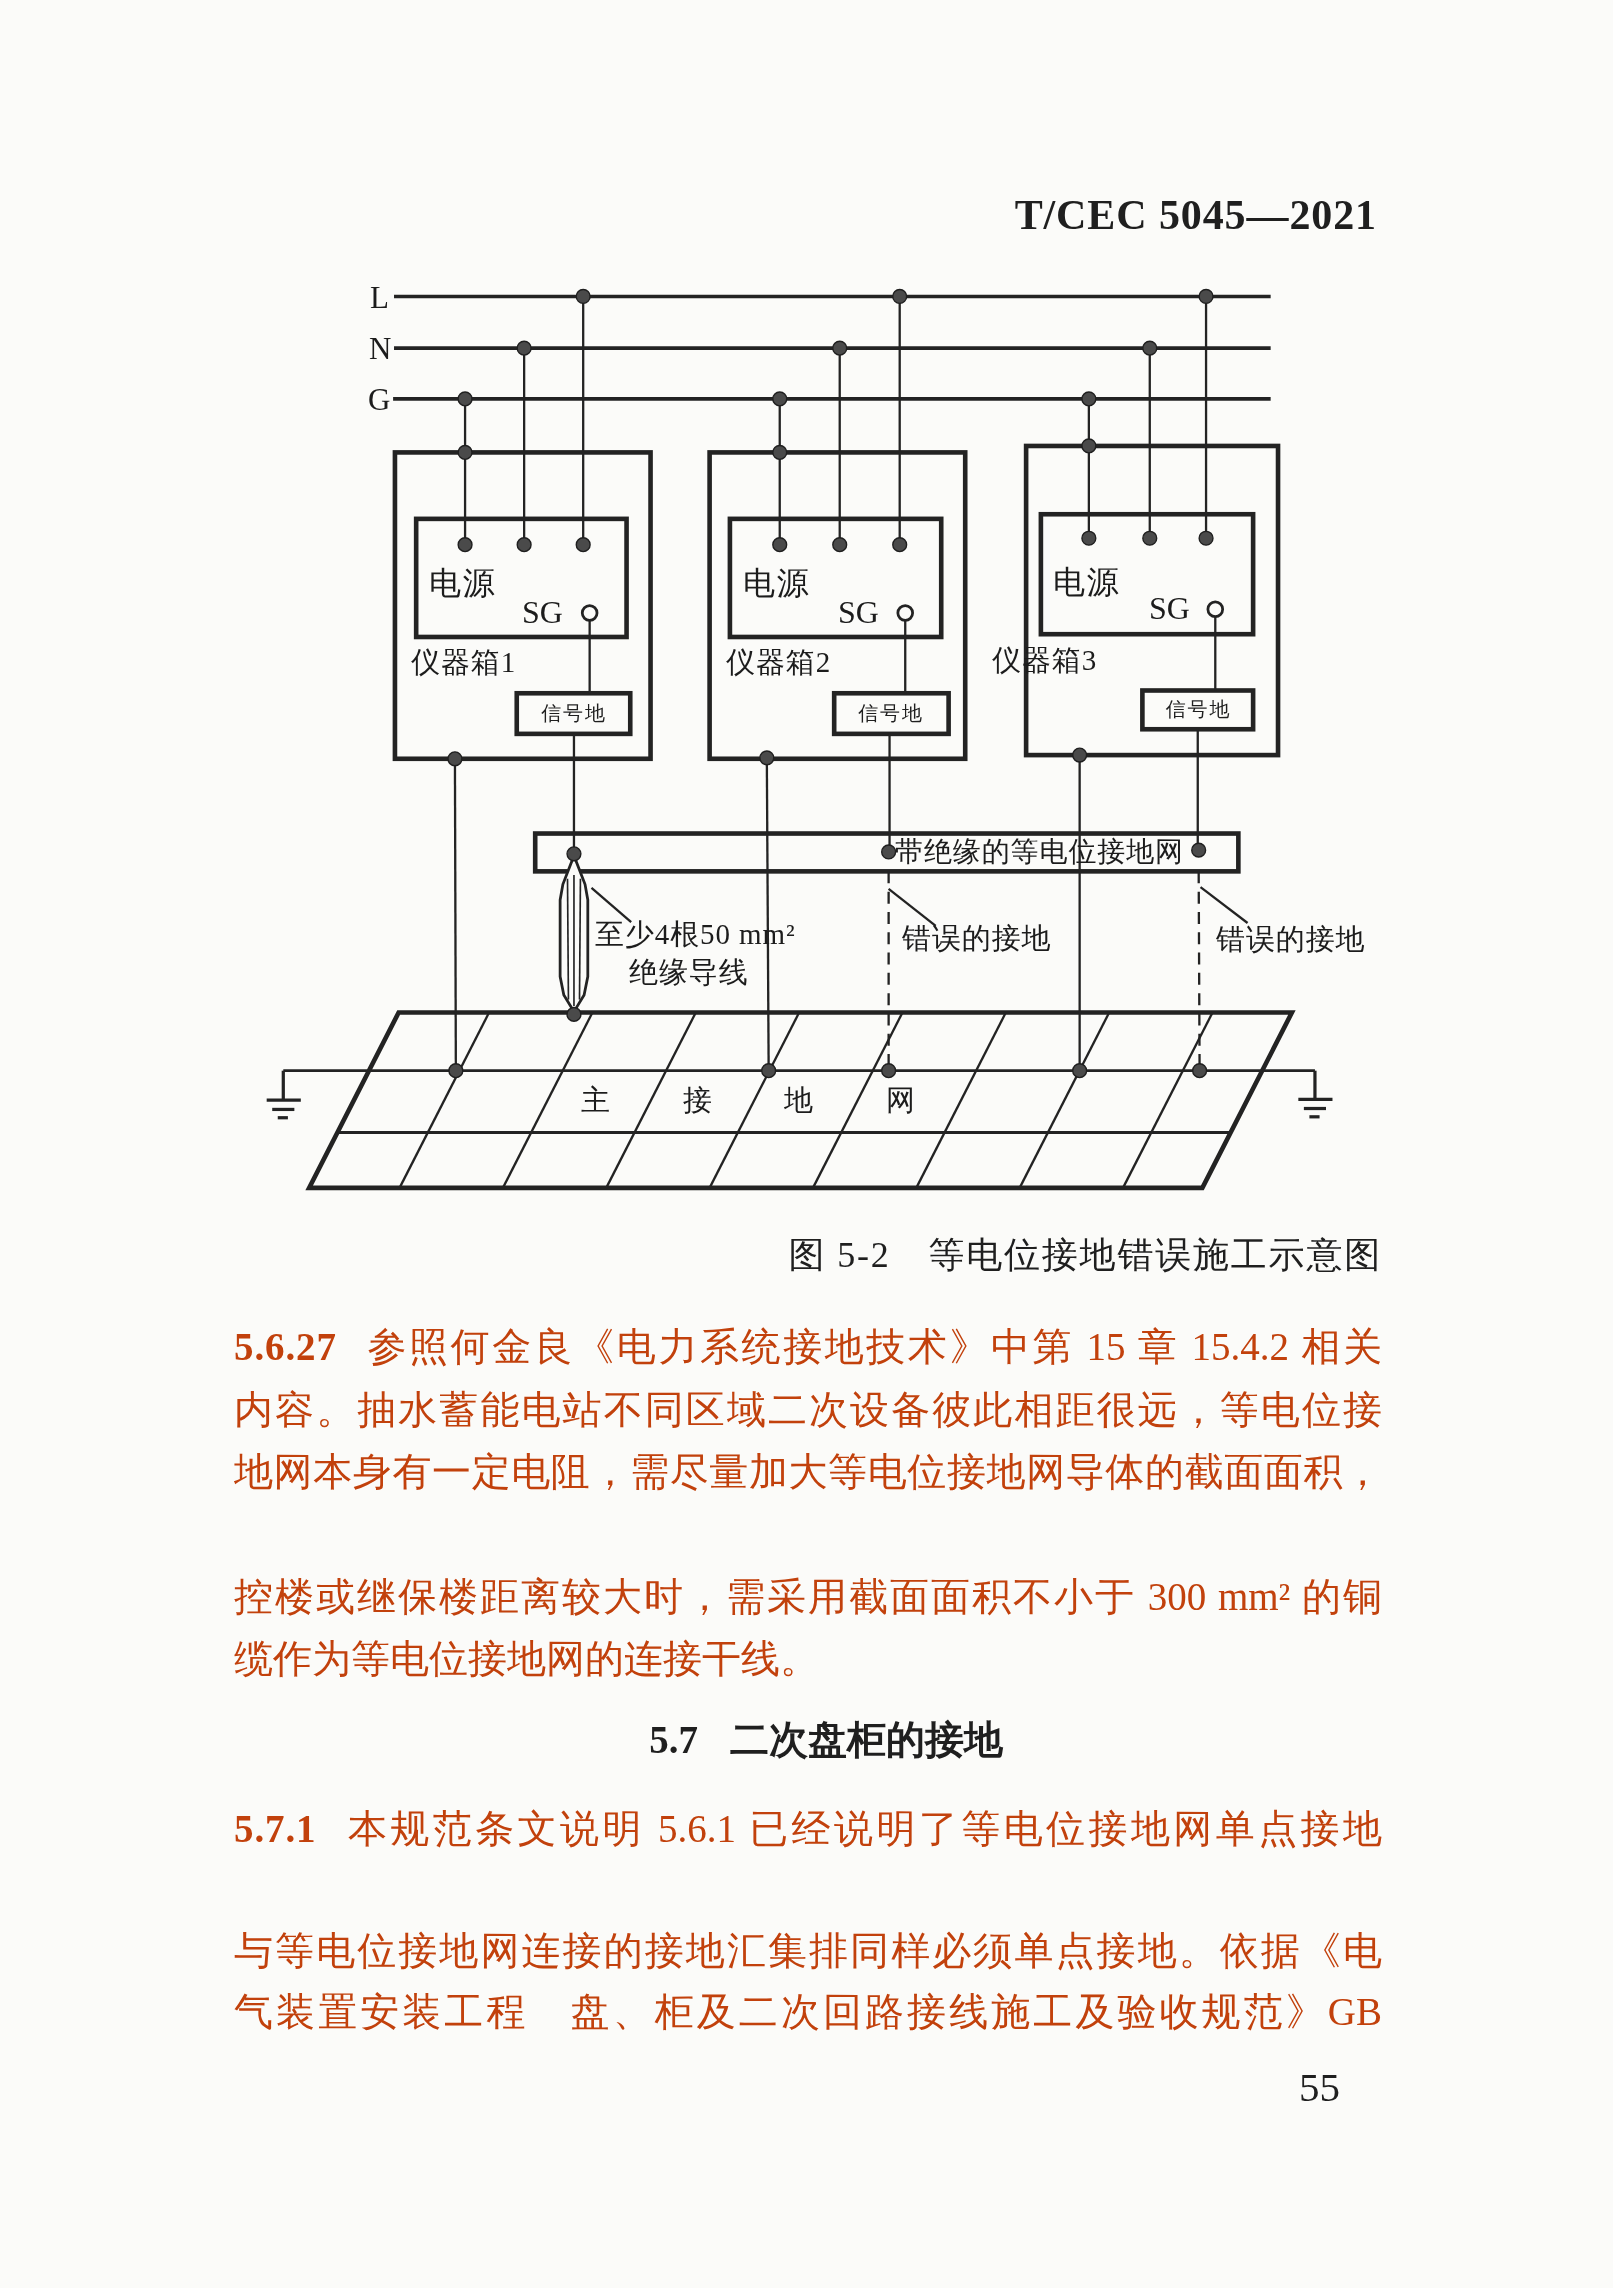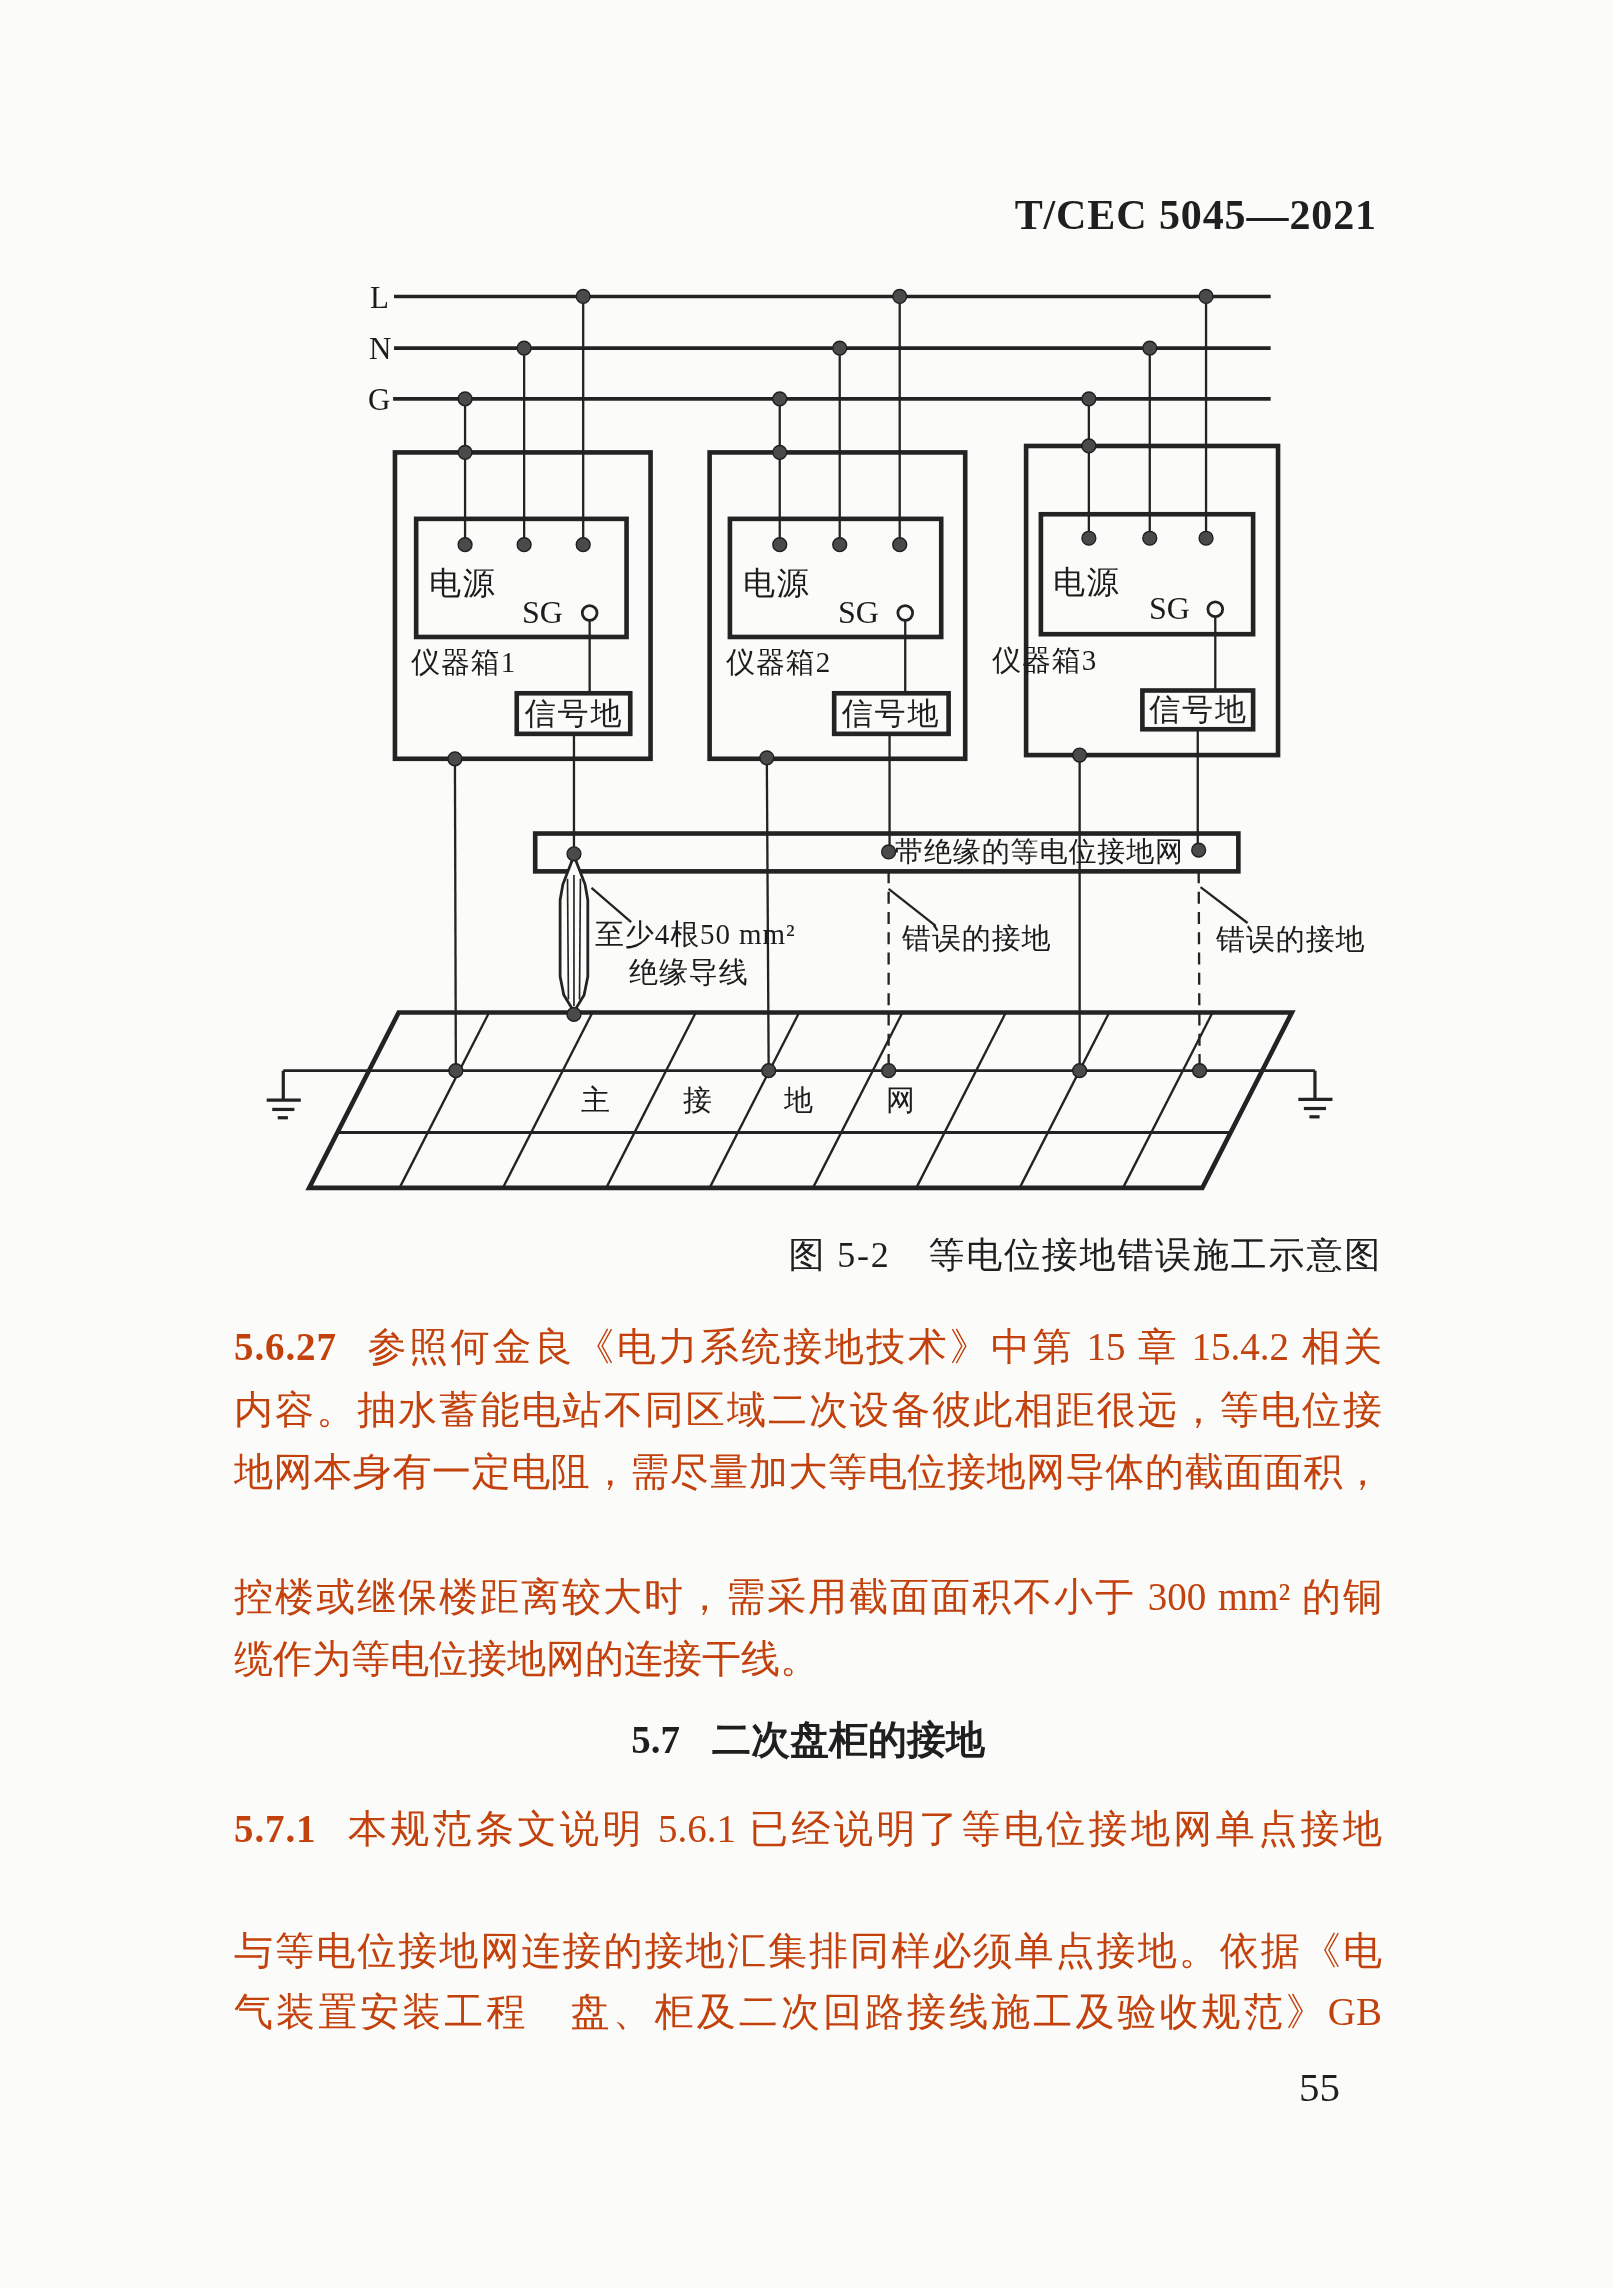--- a/index.html
+++ b/index.html
@@ -12,37 +12,37 @@
   }
   #page{position:absolute;inset:0;}
   svg{position:absolute;left:0;top:0;}
   .lbl{position:absolute;line-height:1;white-space:nowrap;color:#1c1c1c;}
   
   .buslbl{font-size:31px;}
   .pwr{font-size:32px;letter-spacing:1.8px;}
   .sg{font-size:32px;}
   .boxname{font-size:29px;letter-spacing:0.9px;}
   .siggnd{position:absolute;display:flex;align-items:center;justify-content:center;
-          font-size:31px;letter-spacing:1.8px;}
+          font-size:20px;letter-spacing:1.8px;}
   .busbartxt{font-size:28px;letter-spacing:0.9px;}
   .anno{font-size:29px;letter-spacing:0.9px;}
   .gridchar{font-size:29px;}
   .caption{position:absolute;left:234px;width:1148px;text-align:right;
            font-size:36px;letter-spacing:1.8px;}
   
   .bodyline{
     position:absolute;left:234px;width:1148px;
     font-size:39px;line-height:1.15;
     text-align:justify;text-align-last:justify;text-justify:inter-character;
     color:#c2410c;
   }
   .bodyline.short{text-align-last:left;}
   .secnum{font-weight:700;margin-right:28px;letter-spacing:0.9px;}
   .heading{
-    position:absolute;left:234px;width:1148px;
+    position:absolute;left:252px;width:1148px;
     display:flex;justify-content:center;gap:32px;
     font-size:39px;font-weight:700;line-height:1;align-items:flex-end;
   }
   .header{
     position:absolute;top:194px;right:236px;
     font-size:42px;font-weight:700;letter-spacing:0.9px;line-height:1;
   }
   .pagenum{position:absolute;left:1299px;top:2067px;font-size:41px;line-height:1;}
 </style>
 </head>

